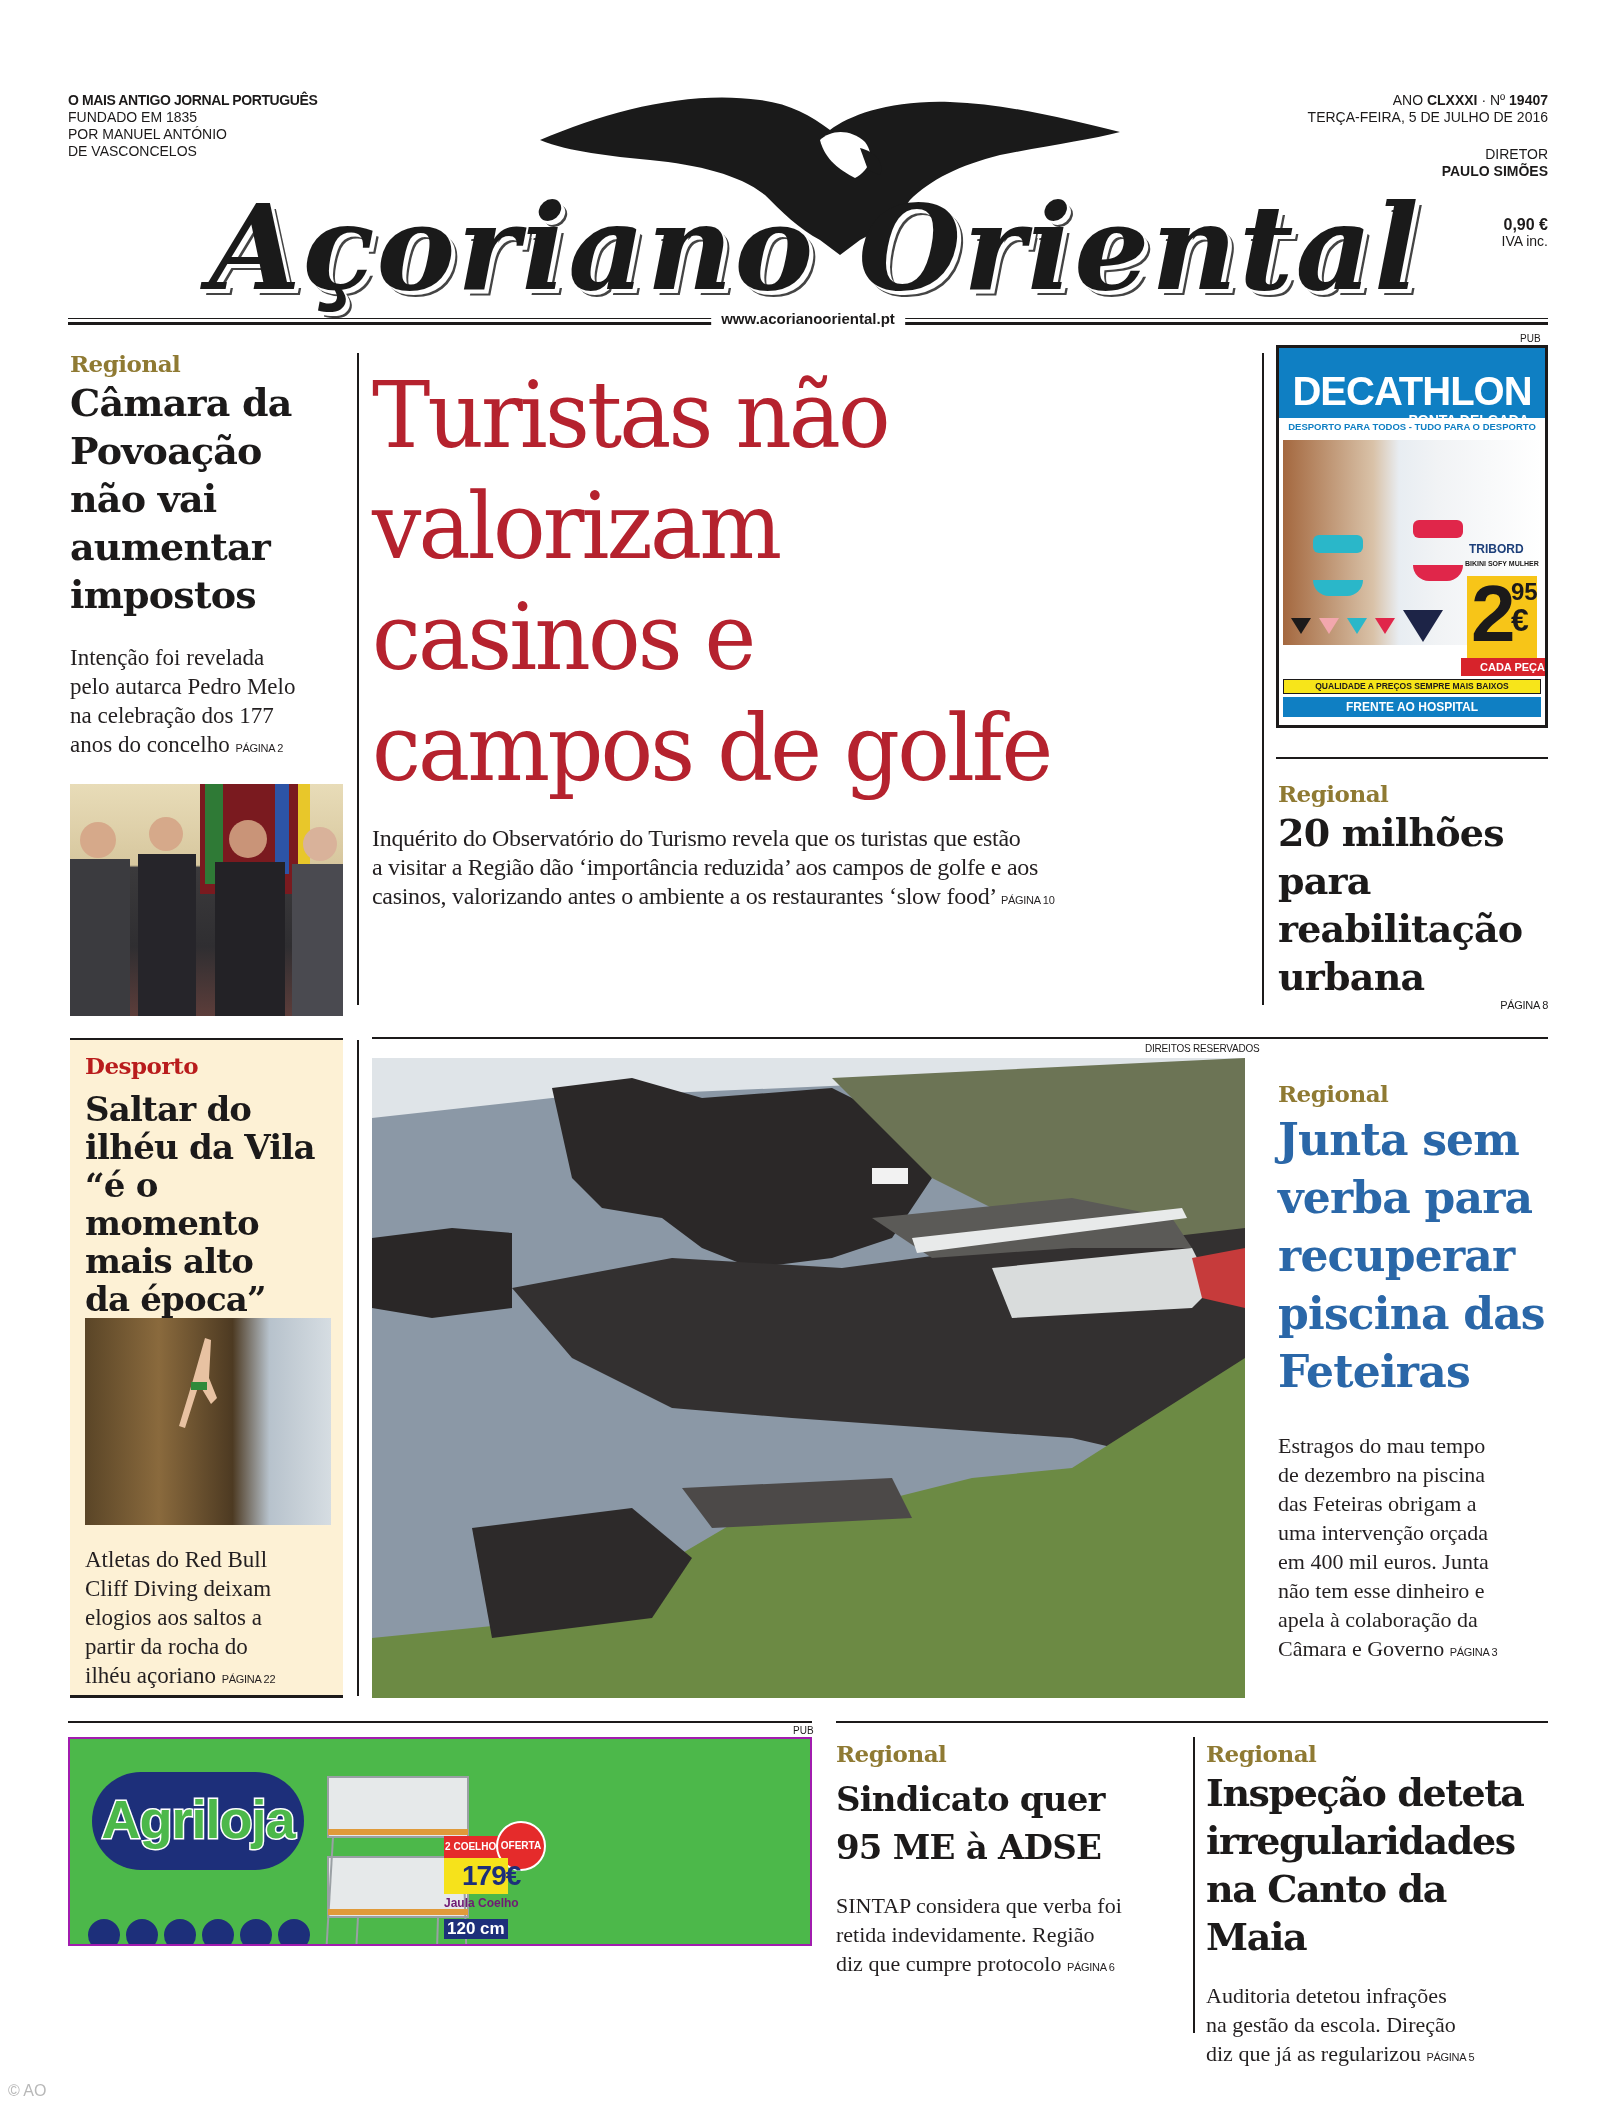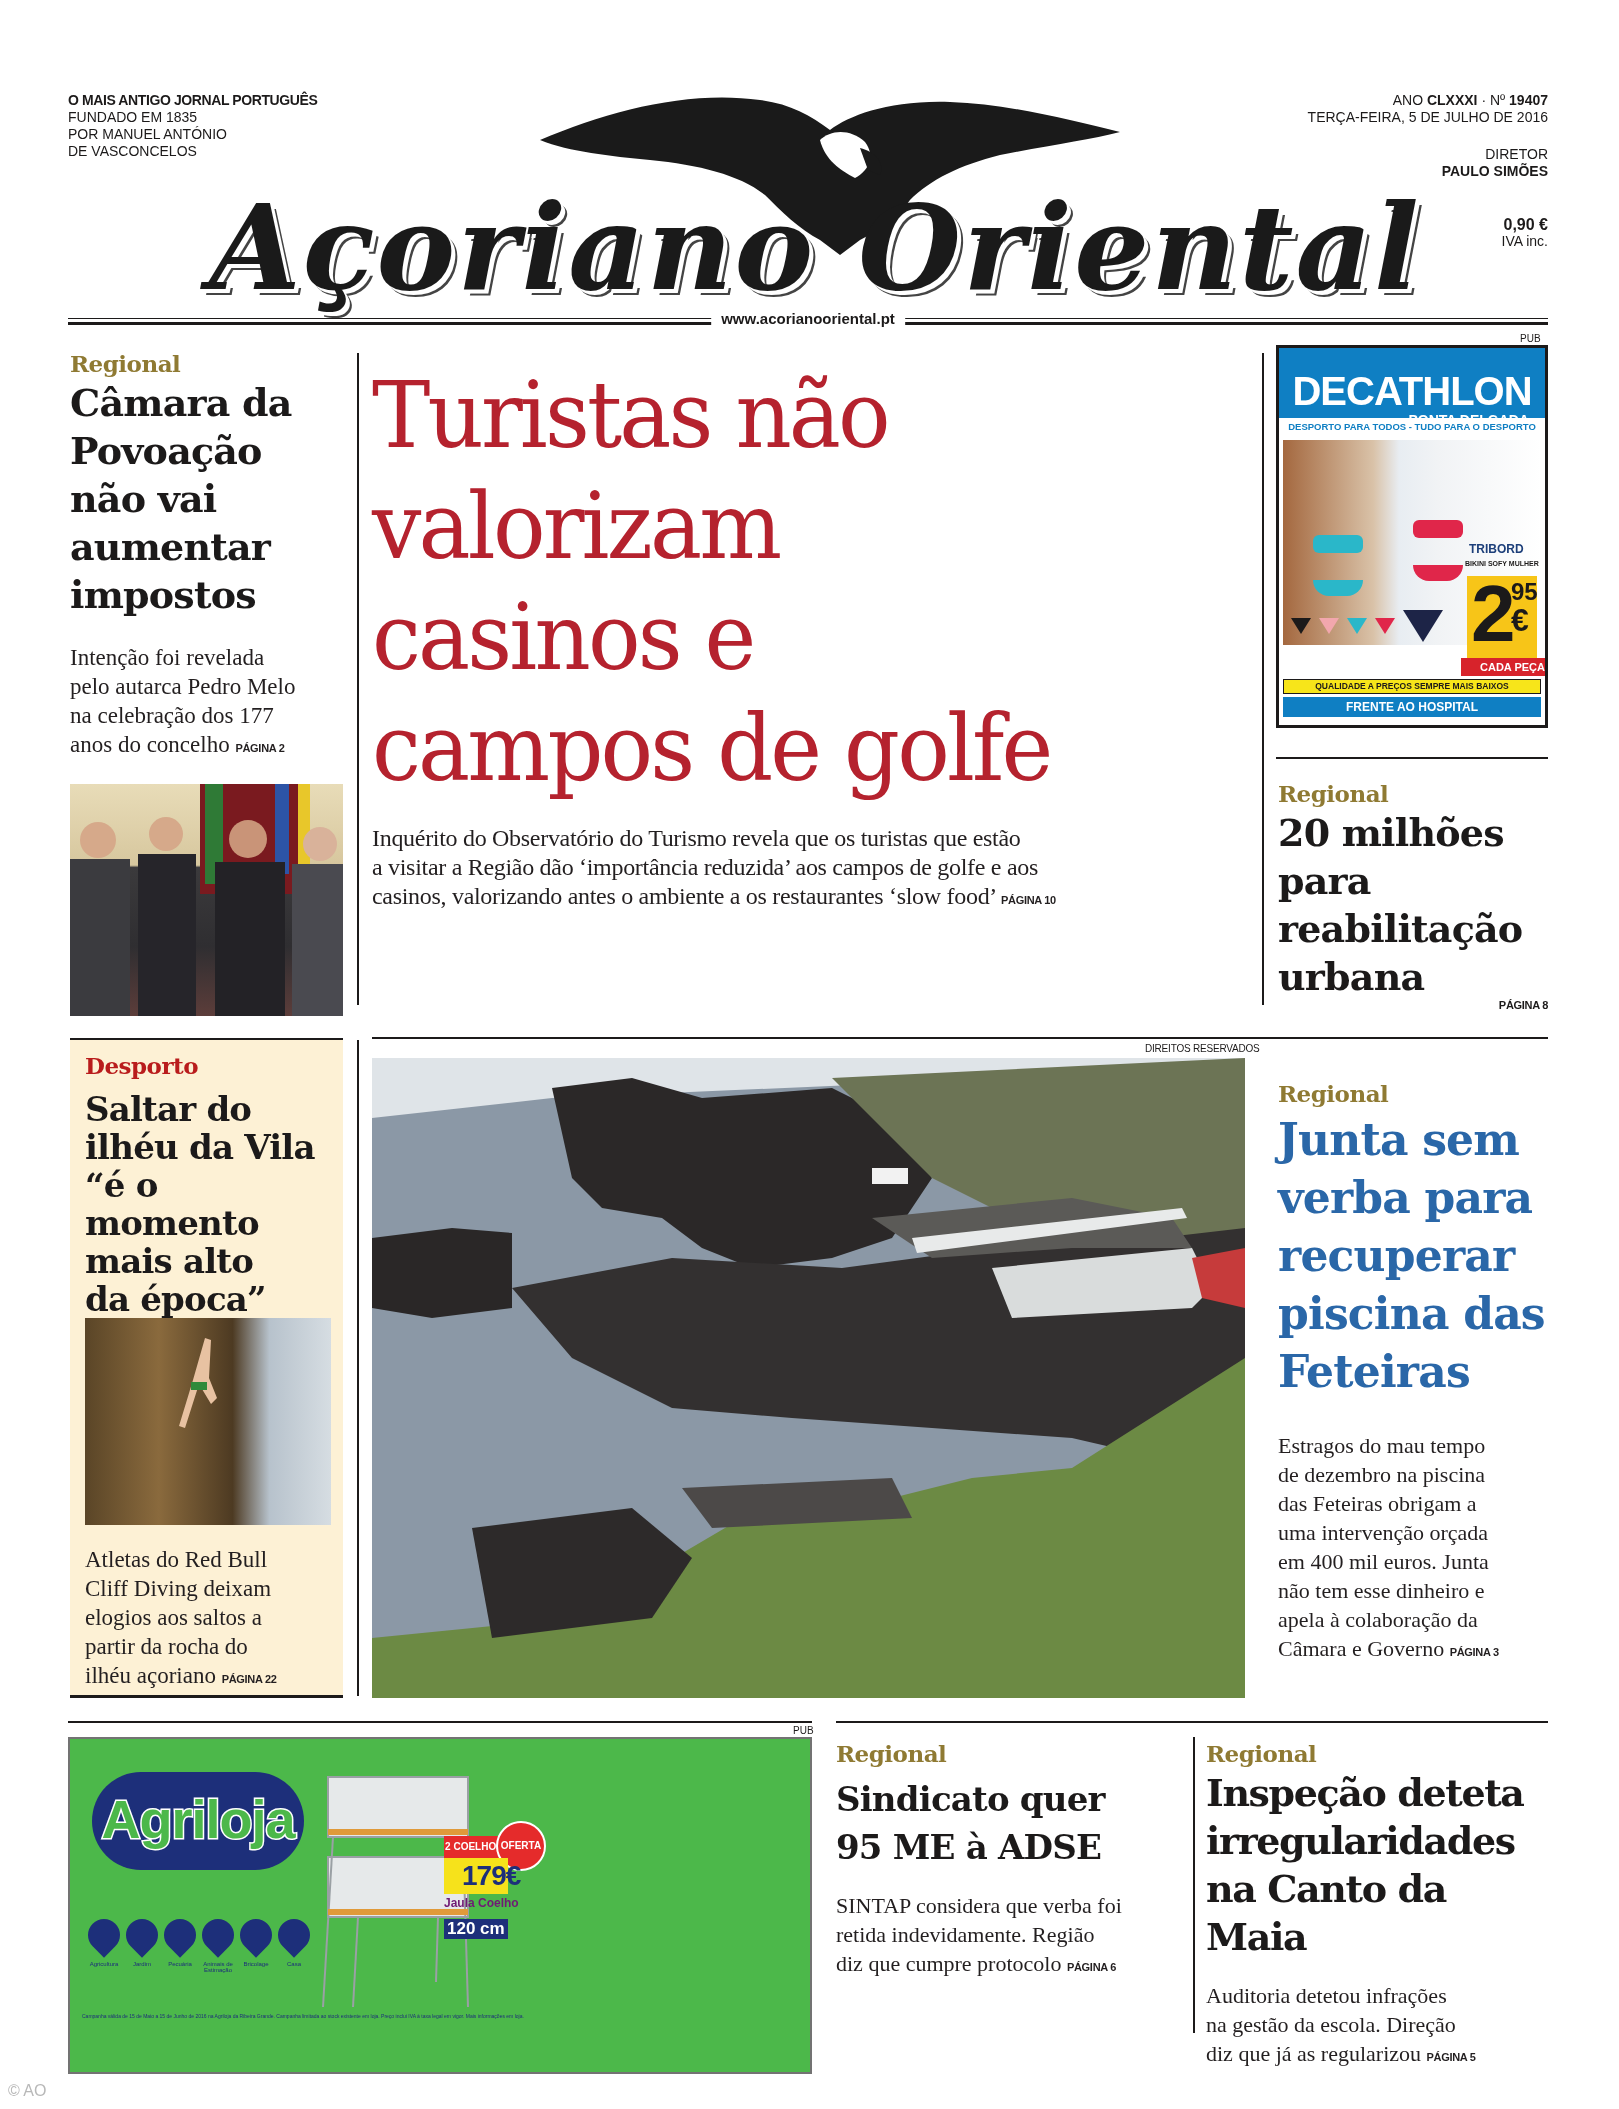--- a/index.html
+++ b/index.html
@@ -3,21 +3,21 @@
 <meta charset="utf-8">
 <style>
   * { margin:0; padding:0; box-sizing:border-box; }
   html, body { width:1619px; height:2109px; background:#ffffff; overflow:hidden; }
   body { position:relative; font-family:"DejaVu Serif", serif; color:#1c1a1a; }
   .abs { position:absolute; }
   .sans { font-family:"Liberation Sans", sans-serif; }
   .kicker { font-family:"DejaVu Serif", serif; font-weight:bold; color:#8f7a33; font-size:23px; letter-spacing:-0.5px; }
   .hl { font-family:"DejaVu Serif", serif; font-weight:bold; color:#1c1a1a; letter-spacing:-0.8px; }
   .body { font-family:"Liberation Serif", serif; color:#231f20; }
-  .pg { font-family:"Liberation Sans", sans-serif; font-weight:bold; font-size:11px; letter-spacing:-0.3px; }
+  .pg { font-family:"Liberation Sans", sans-serif; font-weight:normal; font-size:11px; letter-spacing:-0.3px; }
   .rule { position:absolute; background:#1c1a1a; }
 
   
   .mast-left { left:68px; top:92px; font-size:14px; line-height:17px; color:#1c1a1a; }
   .mast-left .b { font-weight:bold; letter-spacing:-0.4px; }
   .mast-right { right:71px; top:92px; text-align:right; font-size:14px; line-height:17px; }
   .logo { left:200px; top:70px; width:1230px; height:240px; }
   .logo-text { position:absolute; left:0; top:108px; width:1230px; text-align:center; font-family:"DejaVu Serif", serif; font-weight:bold; font-size:118px; letter-spacing:2px; color:#1a1a1a; font-style:italic; text-shadow: 4px 4px 0 #fff, 6px 6px 0 #444; }
   .url-wrap { left:68px; top:310px; width:1480px; height:20px; }
   .url { position:absolute; left:50%; top:0; transform:translateX(-50%); background:#fff; padding:0 10px; font-size:15px; font-weight:bold; }
@@ -243,21 +243,21 @@
     <div>não tem esse dinheiro e</div>
     <div>apela à colaboração da</div>
     <div><span>Câmara e Governo</span> <span class="pg">PÁGINA 3</span></div>
   </div>
 </div>
 
 <div class="rule" style="left:68px;top:1721px;width:744px;height:2px"></div>
 <div class="rule" style="left:836px;top:1721px;width:712px;height:2px"></div>
 <div class="abs sans" style="left:793px;top:1725px;font-size:10px">PUB</div>
 
-<div class="ad" style="left:68px;top:1737px;width:744px;height:337px;background:#4cb84a;border:2px solid #737373">
+<div class="ad" style="left:68px;top:1737px;width:744px;height:209px;background:#4cb84a;border:2px solid #a21caf">
   <div style="position:absolute;left:22px;top:33px;width:212px;height:98px;background:#1d2f7a;border-radius:49px">
     <div class="sans" style="position:absolute;left:0;top:14px;width:212px;text-align:center;font-weight:bold;font-size:54px;line-height:66px;color:#4cb84a;letter-spacing:-1px;-webkit-text-stroke:3px #ffffff;paint-order:stroke fill">Agriloja</div>
   </div>
   <div style="position:absolute;left:18px;top:180px;width:230px;height:80px">
     <div style="position:absolute;left:0;top:0;width:32px;height:40px">
       <div style="width:32px;height:32px;background:#1d2f7a;border-radius:50% 50% 50% 0;transform:rotate(-45deg)"></div>
       <div class="sans" style="position:absolute;left:-6px;top:42px;width:44px;text-align:center;font-size:6px;color:#1d2f7a">Agricultura</div>
     </div>
     <div style="position:absolute;left:38px;top:0;width:32px;height:40px">
       <div style="width:32px;height:32px;background:#1d2f7a;border-radius:50% 50% 50% 0;transform:rotate(-45deg)"></div>

